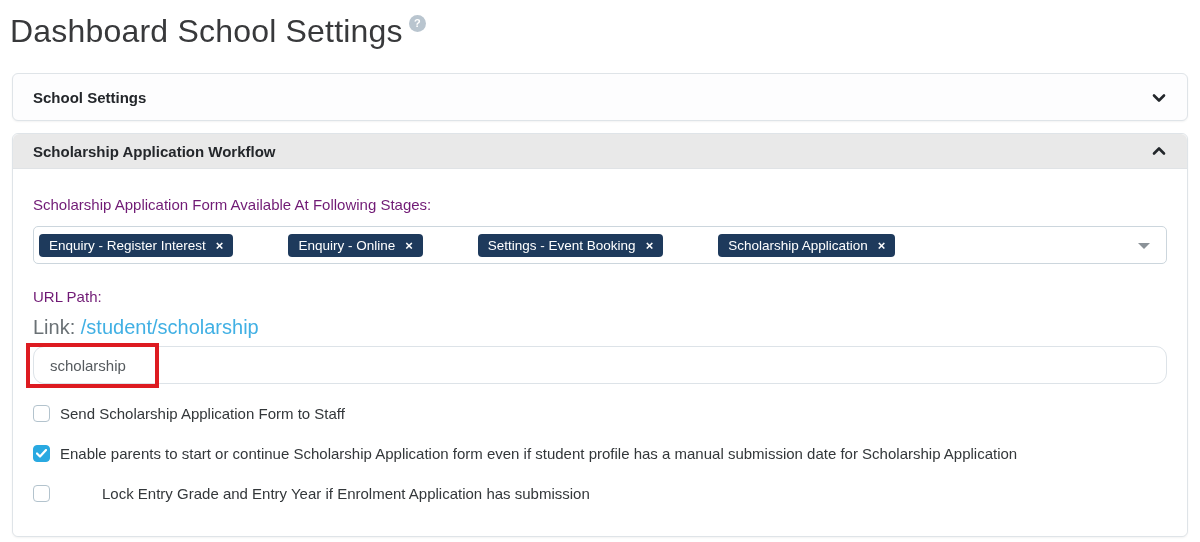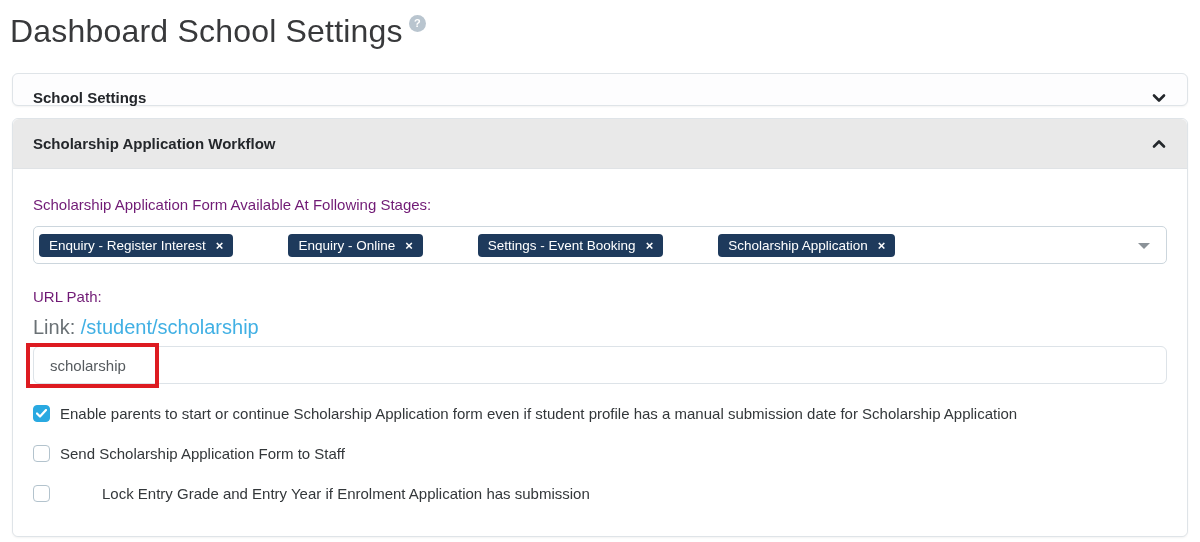--- a/index.html
+++ b/index.html
@@ -37,35 +37,35 @@
   }
 
   
   .card {
     margin: 0 12px;
     border: 1px solid #dfe4e8;
     border-radius: 6px;
     box-shadow: 0 1px 2px rgba(0,0,0,0.05);
     background: #fdfdfe;
   }
-  .card-collapsed { margin-top: 23px; height: 33px; }
+  .card-collapsed { margin-top: 23px; height: 48px; }
   .card-expanded  { margin-top: 12px; background: #ffffff; }
 
   .card-header {
     display: flex;
     align-items: center;
     justify-content: space-between;
     padding: 0 20px;
     height: 47px;
     cursor: pointer;
   }
   .card-expanded .card-header {
     background: #e9e9e9;
     border-radius: 6px 6px 0 0;
-    height: 50px;
+    height: 35px;
     border-bottom: 1px solid #e0e3e6;
   }
   .card-title {
     font-size: 15px;
     font-weight: 700;
     color: #24272b;
   }
   .chevron { width: 16px; height: 16px; flex: 0 0 auto; }
   .chevron svg { display: block; }
 
@@ -128,21 +128,21 @@
     font-size: 20px;
     color: #6a7175;
   }
   .link-value { color: #41b0e4; text-decoration: none; cursor: pointer; }
 
   .input-wrap { position: relative; margin-top: 7px; }
   .url-input {
     width: 100%;
     height: 38px;
     border: 1px solid #dde3e8;
-    border-radius: 6px;
+    border-radius: 11px;
     padding: 0 16px;
     font-size: 15px;
     color: #555a5e;
     font-family: "Liberation Sans", "DejaVu Sans", sans-serif;
     outline: none;
     background: #ffffff;
   }
   .annotation-box {
     position: absolute;
     left: -7px;
@@ -255,39 +255,39 @@
     </div>
 
     <div class="input-wrap">
       <input class="url-input" type="text" value="scholarship" style="">
       <div class="annotation-box"></div>
     </div>
 
     <div class="checkbox-group">
 
       <div class="checkbox-row">
+        <span class="checkbox">
+          
+        </span>
+        <span class="checkbox-label">Send Scholarship Application Form to Staff</span>
+      </div>
+
+      <div class="checkbox-row">
         <span class="checkbox checked">
           <svg width="11" height="9" viewBox="0 0 11 9">
               <polyline points="1,4.5 4,7.5 10,1" fill="none" stroke="#ffffff" stroke-width="2.2" stroke-linecap="round" stroke-linejoin="round"></polyline>
             </svg>
         </span>
         <span class="checkbox-label">Enable parents to start or continue Scholarship Application form even if student profile has a manual submission date for Scholarship Application</span>
       </div>
 
       <div class="checkbox-row">
         <span class="checkbox">
           
         </span>
-        <span class="checkbox-label">Send Scholarship Application Form to Staff</span>
-      </div>
-
-      <div class="checkbox-row">
-        <span class="checkbox">
-          
-        </span>
         <span class="checkbox-label">Lock Entry Grade and Entry Year if Enrolment Application has submission</span>
       </div>
 
     </div>
   </div>
 </div>
 
 <div class="next-panel"></div>
 
 </body></html>

